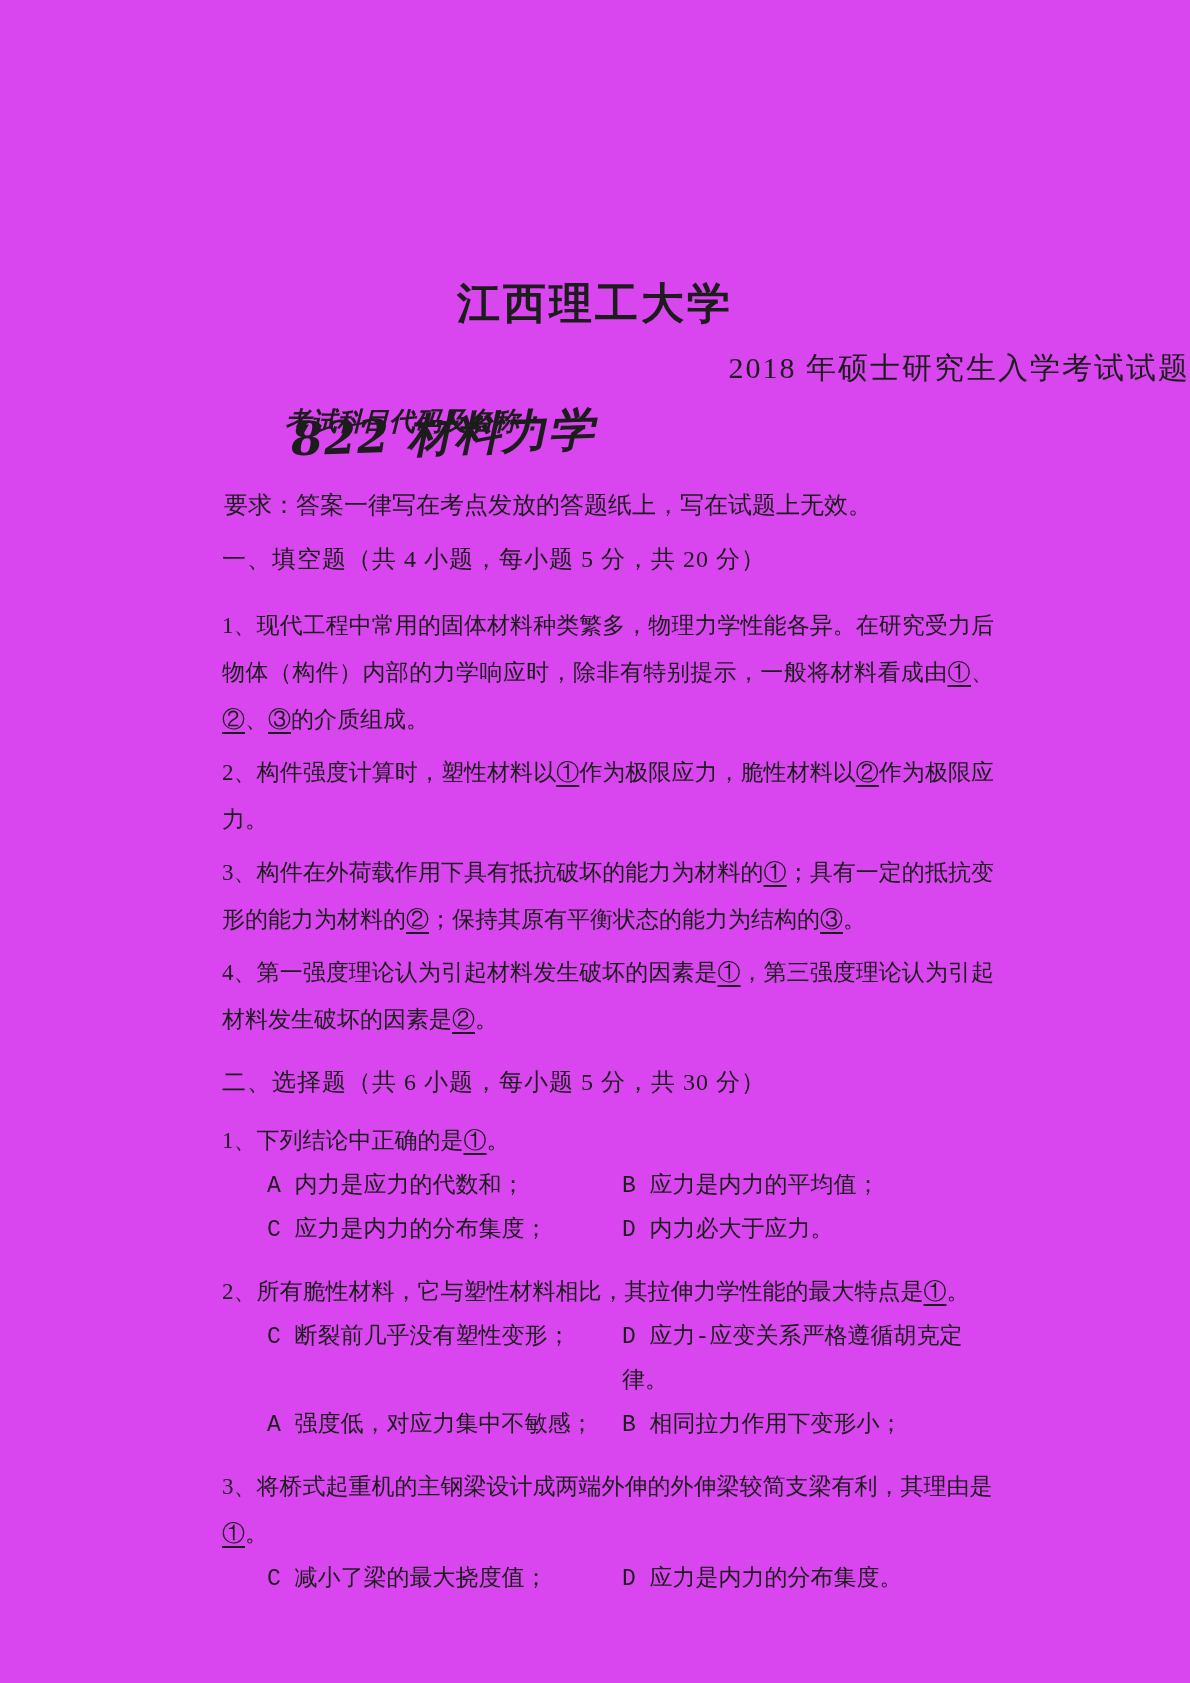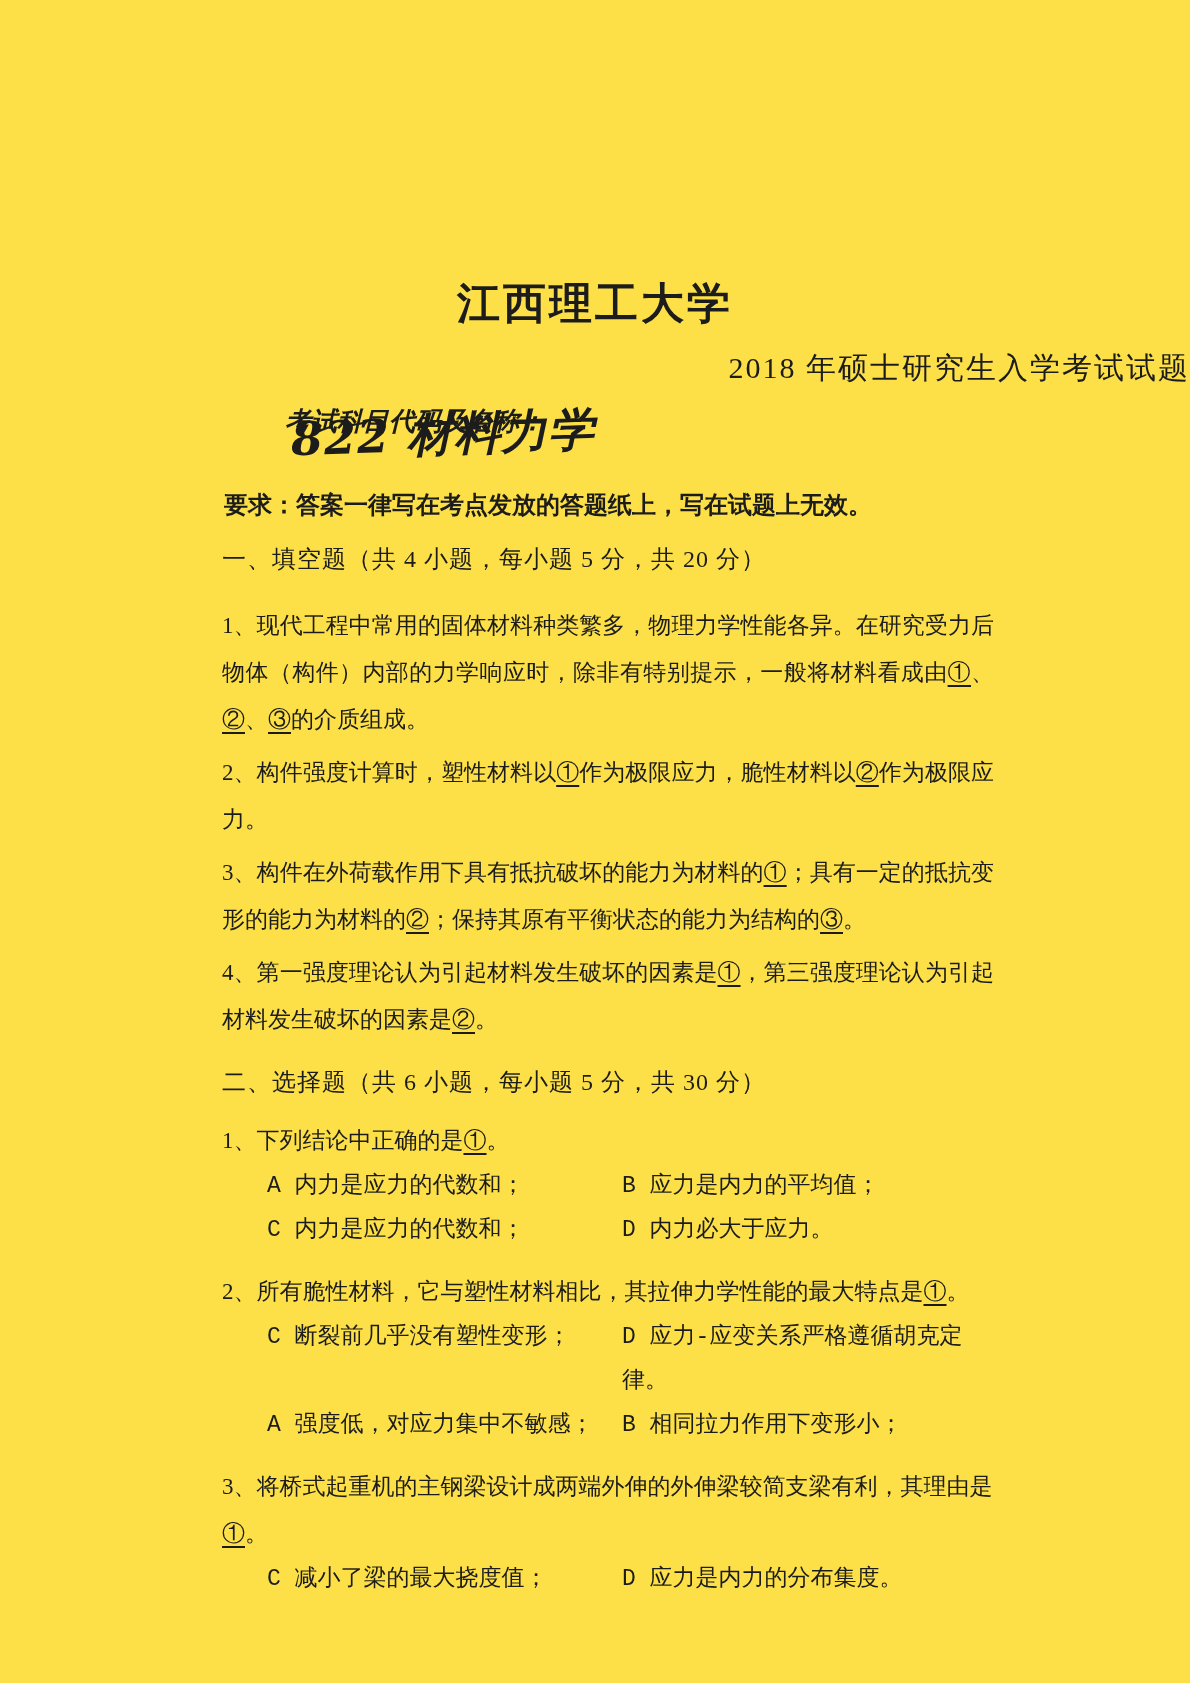--- a/index.html
+++ b/index.html
@@ -2,21 +2,21 @@
 <html><head>
 <meta charset="utf-8">
 <style>
   * { margin: 0; padding: 0; box-sizing: border-box; }
   html, body { background: #e8e8e8; }
   .page {
     position: relative;
     width: 1190px;
     height: 1683px;
     margin: 0 auto;
-    background: #fde047;
+    background: #d946ef;
     color: #1c1c1c;
     font-family: "Liberation Serif", serif;
     overflow: hidden;
   }
   .title {
     margin-top: 280px;
     text-align: center;
     font-size: 43px;
     font-weight: bold;
     letter-spacing: 3px;
@@ -58,21 +58,21 @@
     font-weight: bold;
     font-style: italic;
     letter-spacing: 1px;
     transform: rotate(-2deg);
     white-space: nowrap;
     font-family: "DejaVu Serif", serif;
   }
   .requirement {
     margin: 30px 2px 0 224px;
     font-size: 24px;
-    font-weight: bold;
+    font-weight: normal;
     line-height: 30px;
   }
   .sec-heading {
     margin: 20px 0 0 222px;
     font-size: 24px;
     line-height: 38px;
     letter-spacing: 1px;
   }
   .q-para {
     margin: 24px 0 0 222px;
@@ -119,21 +119,21 @@
   <div class="sec-heading sec2-heading">二、选择题（共 6 小题，每小题 5 分，共 30 分）</div>
 
   <div class="mc-q">
     <div class="mc-stem">1、下列结论中正确的是<u class="blank">①</u>。</div>
     <div class="mc-options">
       <div class="mc-row">
         <span class="mc-cell-a">A 内力是应力的代数和；</span>
         <span class="mc-cell-b">B 应力是内力的平均值；</span>
       </div>
       <div class="mc-row">
-        <span class="mc-cell-a">C 内力是应力的代数和；</span>
+        <span class="mc-cell-a">C 应力是内力的分布集度；</span>
         <span class="mc-cell-b">D 内力必大于应力。</span>
       </div>
     </div>
   </div>
 
   <div class="mc-q">
     <div class="mc-stem">2、所有脆性材料，它与塑性材料相比，其拉伸力学性能的最大特点是<u class="blank">①</u>。</div>
     <div class="mc-options">
       <div class="mc-row">
         <span class="mc-cell-a">C 断裂前几乎没有塑性变形；</span>

